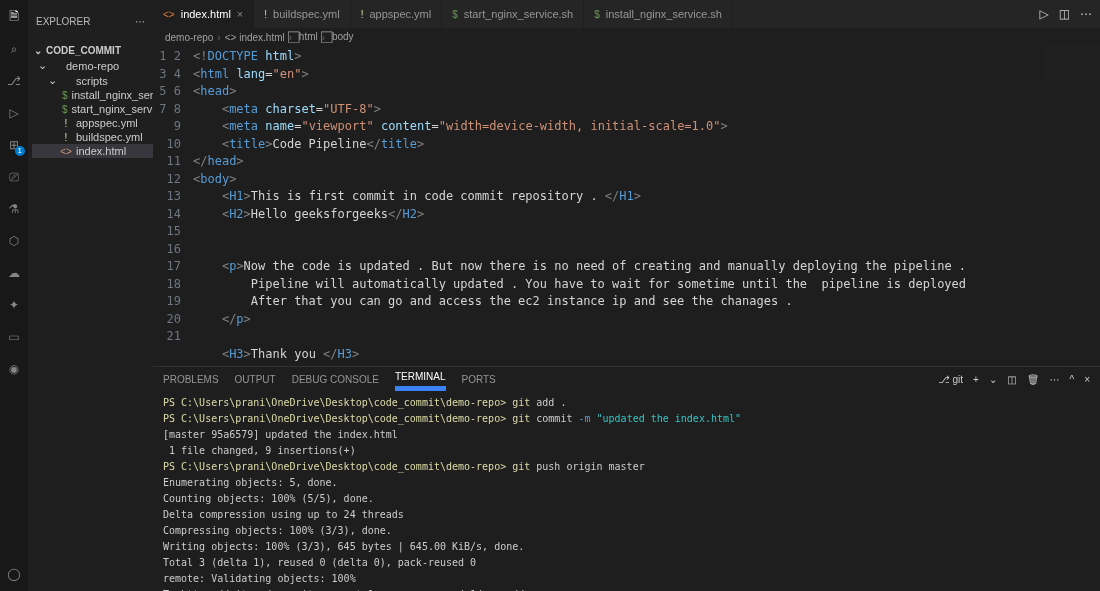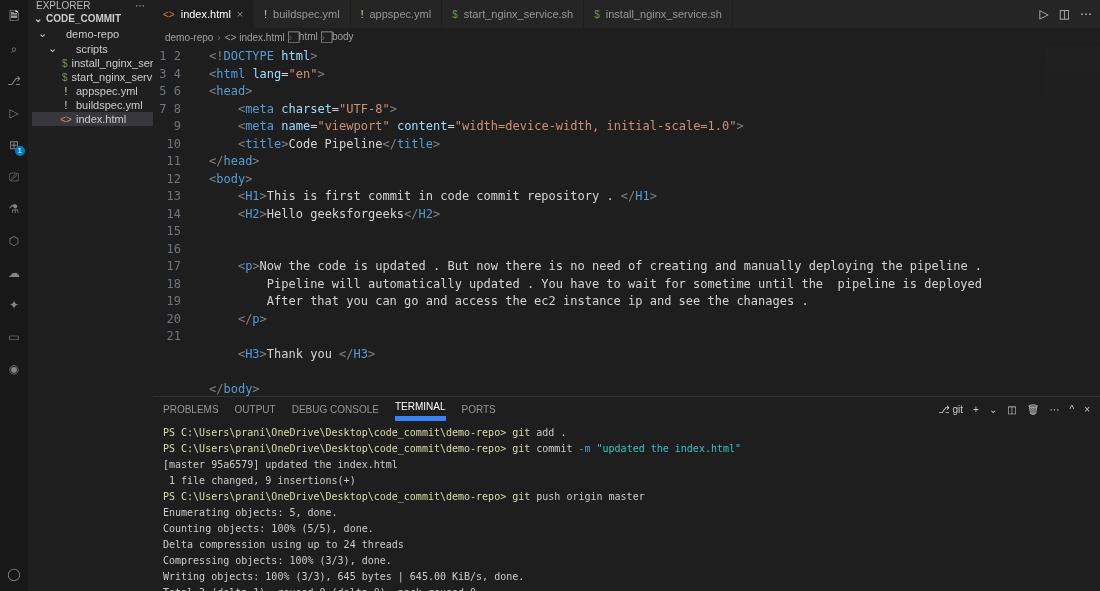--- a/index.html
+++ b/index.html
@@ -26,21 +26,21 @@
 .activity-icon { width:18px; height:18px; display:flex; align-items:center; justify-content:center; color:#858585; cursor:pointer; position:relative;}
 .activity-icon.active { color:#ffffff;}
 .badge { position:absolute; bottom:-2px; right:-2px; background:#007acc; color:#fff; font-size:8px; border-radius:6px; padding:0 3px; line-height:10px;}
 .sidebar {
   width: 125px;
   background: #1f1f1f;
   display:flex;
   flex-direction:column;
   font-size:11px;
 }
-.sidebar-header { display:flex; justify-content:space-between; align-items:center; padding:0 8px; color:#bbbbbb; text-transform:uppercase; font-size:10px;}
+.sidebar-header { display:flex; justify-content:space-between; align-items:center; padding:16px 8px; color:#bbbbbb; text-transform:uppercase; font-size:10px;}
 .sidebar-section { padding:2px 6px; color:#cccccc; font-size:10px; font-weight:600; display:flex; align-items:center; gap:4px;}
 .tree { flex:1; overflow:auto; padding-left:4px;}
 .tree-item { display:flex; align-items:center; gap:4px; padding:1px 4px; cursor:pointer; white-space:nowrap; font-size:11px; color:#cccccc;}
 .tree-item.selected { background:#37373d;}
 .tree-caret { width:8px; color:#cccccc;}
 .tree-icon { width:12px; text-align:center; font-size:10px;}
 .tree-icon.green { color:#6a9955;}
 .tree-icon.yellow { color:#dcdcaa;}
 .tree-icon.orange { color:#ce9178;}
 .main { flex:1; display:flex; flex-direction:column; background:#1e1e1e;}
@@ -48,25 +48,25 @@
 .tab { display:flex; align-items:center; gap:6px; padding:0 10px; font-size:11px; color:#969696; cursor:pointer; border-right:1px solid #1e1e1e;}
 .tab.active { background:#1e1e1e; color:#ffffff;}
 .tab-icon { font-size:10px;}
 .tab-icon.orange{color:#e37933;}
 .tab-icon.yellow{color:#dcdcaa;}
 .tab-icon.green{color:#6a9955;}
 .tab-close { color:#888; font-size:11px;}
 .tab-actions { margin-left:auto; display:flex; align-items:center; gap:10px; padding:0 8px; color:#cccccc;}
 .breadcrumb { display:flex; align-items:center; gap:4px; padding:3px 12px; font-size:10px; color:#a0a0a0; background:#1e1e1e;}
 .bc-sep{ color:#666;}
-.editor-wrap { flex:1; display:flex; position:relative; overflow:hidden;gap:16px;}
+.editor-wrap { flex:1; display:flex; position:relative; overflow:hidden;}
 .gutter { width:40px; text-align:right; padding-right:12px; color:#6e7681; font-family:Consolas,monospace; font-size:12px; line-height:17.5px; padding-top:2px;}
 .editor { flex:1; font-family:Consolas,monospace; font-size:12px; line-height:17.5px; white-space:pre; color:#d4d4d4; padding-top:2px;}
 .minimap { position:absolute; right:0; top:0; width:55px; height:100%; background:linear-gradient(#222 0%, #1e1e1e 20%); opacity:.6;}
-.panel { height:195px; border-top:1px solid #333; display:flex; flex-direction:column; background:#1e1e1e;}
+.panel { height:225px; border-top:1px solid #333; display:flex; flex-direction:column; background:#1e1e1e;}
 .panel-tabs { display:flex; align-items:center; padding:0 10px; height:24px; font-size:10px; color:#969696; gap:16px;}
 .panel-tab { cursor:pointer; padding:4px 0;}
 .panel-tab.active { color:#ffffff; border-bottom:5px solid #3b82f6;}
 .panel-actions { margin-left:auto; display:flex; gap:10px; align-items:center; color:#cccccc;text-align:right;}
 .terminal { flex:1; font-family:Consolas,monospace; font-size:10px; line-height:16px; padding:4px 10px; overflow:auto; color:#cccccc; white-space:pre;}
 
 .c-gray{color:#808080;}
 .c-blue{color:#569cd6;}
 .c-lblue{color:#9cdcfe;}
 .c-str{color:#ce9178;}

